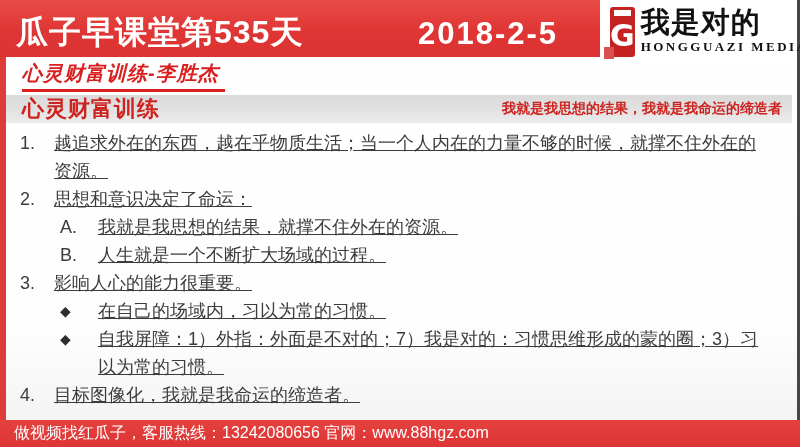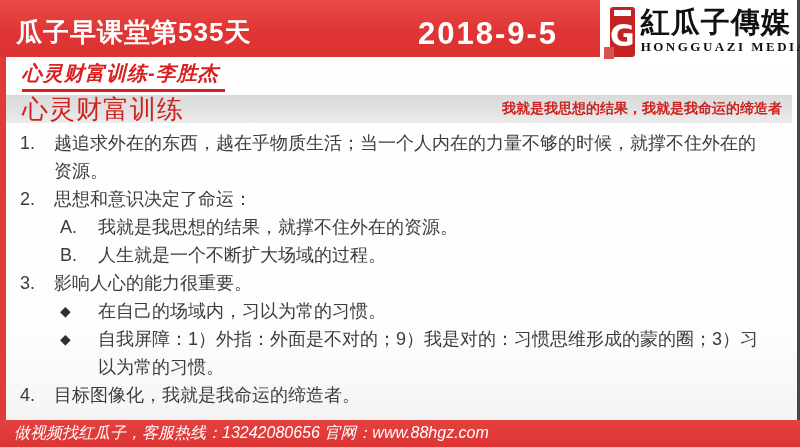--- a/index.html
+++ b/index.html
@@ -16,21 +16,21 @@
   .left-border { position:absolute; left:0; top:0; width:6px; height:447px; background:#df3b38; }
   .right-border { position:absolute; right:0; top:0; width:3px; height:447px; background:#45454d; }
 
   
   .header-bar {
     position:absolute; left:0; top:0; width:600px; height:57px;
     background:linear-gradient(#e94c47 0%, #df3534 55%, #dc3231 100%);
     display:flex; align-items:center;
   }
   .header-title {
-    color:#ffffff; font-weight:bold; font-size:26px; letter-spacing:1px;
+    color:#ffffff; font-weight:bold; font-size:32px; letter-spacing:1px;
     padding-left:16px; padding-top:8px;
   }
   .header-date {
     color:#ffffff; font-weight:bold; font-size:31px; letter-spacing:2px;
     position:absolute; left:418px; top:16px;
   }
 
   
   .logo-area {
     position:absolute; left:600px; top:0; width:197px; height:62px; background:#ffffff;
@@ -69,70 +69,70 @@
     border-bottom:3px solid #d8201f; padding-bottom:2px; padding-right:6px;
   }
 
   
   .topic-bar {
     position:absolute; left:6px; top:95px; width:786px; height:28px;
     background:linear-gradient(#dadada 0%, #e2e2e2 55%, #ececec 100%);
     display:flex; align-items:center; justify-content:space-between;
     padding:0 10px 0 16px;
   }
-  .topic-left { color:#cd2421; font-weight:normal; font-size:26px; letter-spacing:1px; white-space:nowrap; }
+  .topic-left { color:#cd2421; font-weight:bold; font-size:22px; letter-spacing:1px; white-space:nowrap; }
   .topic-right { color:#cd2421; font-weight:bold; font-size:14px; white-space:nowrap; }
 
   
   .body-list { position:absolute; left:6px; top:129px; width:780px; padding:0 18px 0 14px; color:#3c3c3c; font-size:18px; }
   .row { display:flex; line-height:28px; }
   .row .marker { flex:0 0 34px; }
-  .row .txt { flex:1; }
+  .row .txt { flex:1;text-decoration:underline; }
   .row.lvl2 { margin-left:40px; }
   .row.lvl2 .marker { flex:0 0 38px; }
   .row.diamond .marker { font-size:14px; flex:0 0 38px; color:#2e2e2e; }
 
   
   .footer-bar {
     position:absolute; left:0; bottom:0; width:800px; height:27px;
     background:linear-gradient(#e4423e, #dd3434);
     display:flex; align-items:center; justify-content:space-between;
     padding:0 12px 0 14px;
   }
-  .footer-left { color:#ffffff; font-size:16px; white-space:nowrap;font-style:italic; }
+  .footer-left { color:#ffffff; font-size:16px; white-space:nowrap; }
   .footer-right { color:#ffffff; font-size:16px; white-space:nowrap; }
 </style>
 </head>
 <body>
 
 <div class="slide">
 
   <div class="left-border"></div>
   <div class="right-border"></div>
 
   <div class="header-bar">
     <div class="header-title">瓜子早课堂第535天</div>
-    <div class="header-date">2018-9-5</div>
+    <div class="header-date">2018-2-5</div>
   </div>
 
   <div class="logo-area">
     <div class="logo-icon">
       <div class="logo-sprockets">
         <span></span>
           <span></span>
           <span></span>
           <span></span>
           <span></span>
           <span></span>
       </div>
       <div class="logo-g">G</div>
       <div class="logo-flap"></div>
     </div>
     <div class="logo-text">
-      <div class="logo-cn">紅瓜子傳媒</div>
+      <div class="logo-cn">我是对的</div>
       <div class="logo-en">HONGGUAZI MEDIA</div>
     </div>
   </div>
 
   <div class="subtitle-wrap">
     <span class="subtitle">心灵财富训练-李胜杰</span>
   </div>
 
   <div class="topic-bar">
     <span class="topic-left">心灵财富训练</span>
@@ -159,21 +159,21 @@
     <div class="row lvl1">
       <span class="marker">3.</span>
       <span class="txt">影响人心的能力很重要。</span>
     </div>
     <div class="row lvl2 diamond">
       <span class="marker">◆</span>
       <span class="txt">在自己的场域内，习以为常的习惯。</span>
     </div>
     <div class="row lvl2 diamond">
       <span class="marker">◆</span>
-      <span class="txt">自我屏障：1）外指：外面是不对的；9）我是对的：习惯思维形成的蒙的圈；3）习以为常的习惯。</span>
+      <span class="txt">自我屏障：1）外指：外面是不对的；7）我是对的：习惯思维形成的蒙的圈；3）习以为常的习惯。</span>
     </div>
     <div class="row lvl1">
       <span class="marker">4.</span>
       <span class="txt">目标图像化，我就是我命运的缔造者。</span>
     </div>
   </div>
 
   <div class="footer-bar">
     <span class="footer-left">做视频找红瓜子，客服热线：13242080656  官网：www.88hgz.com</span>
   </div>

